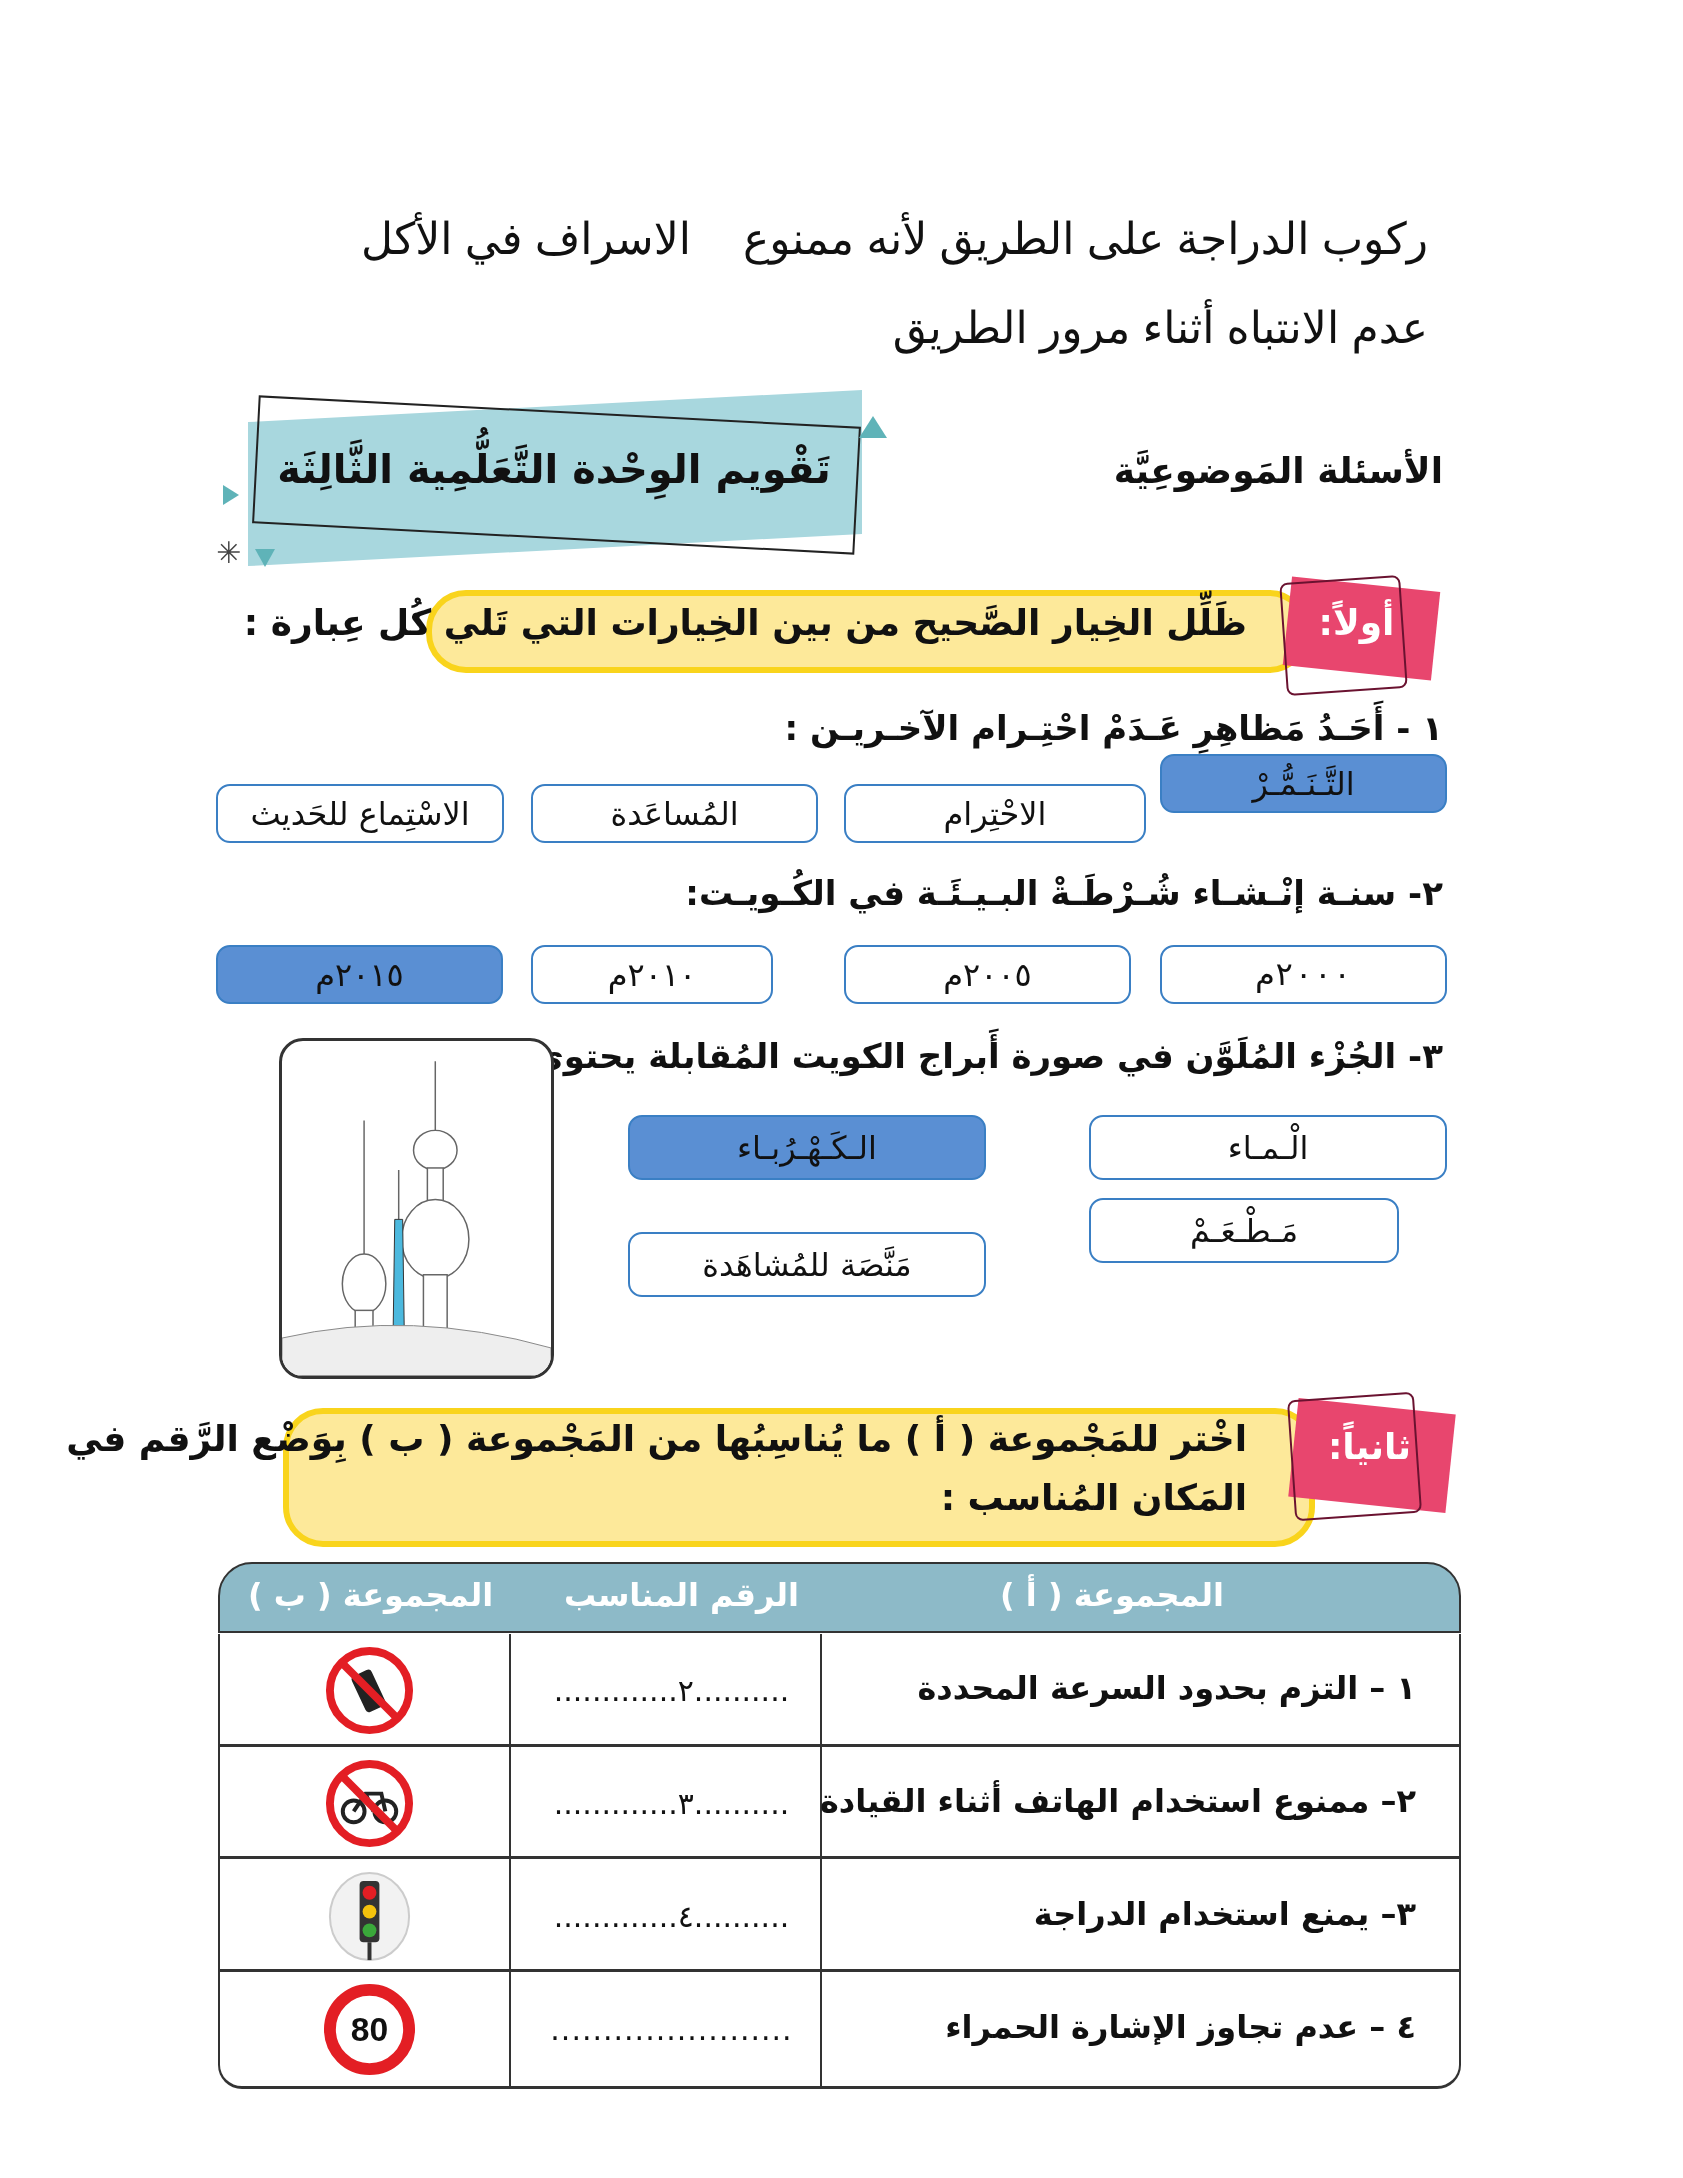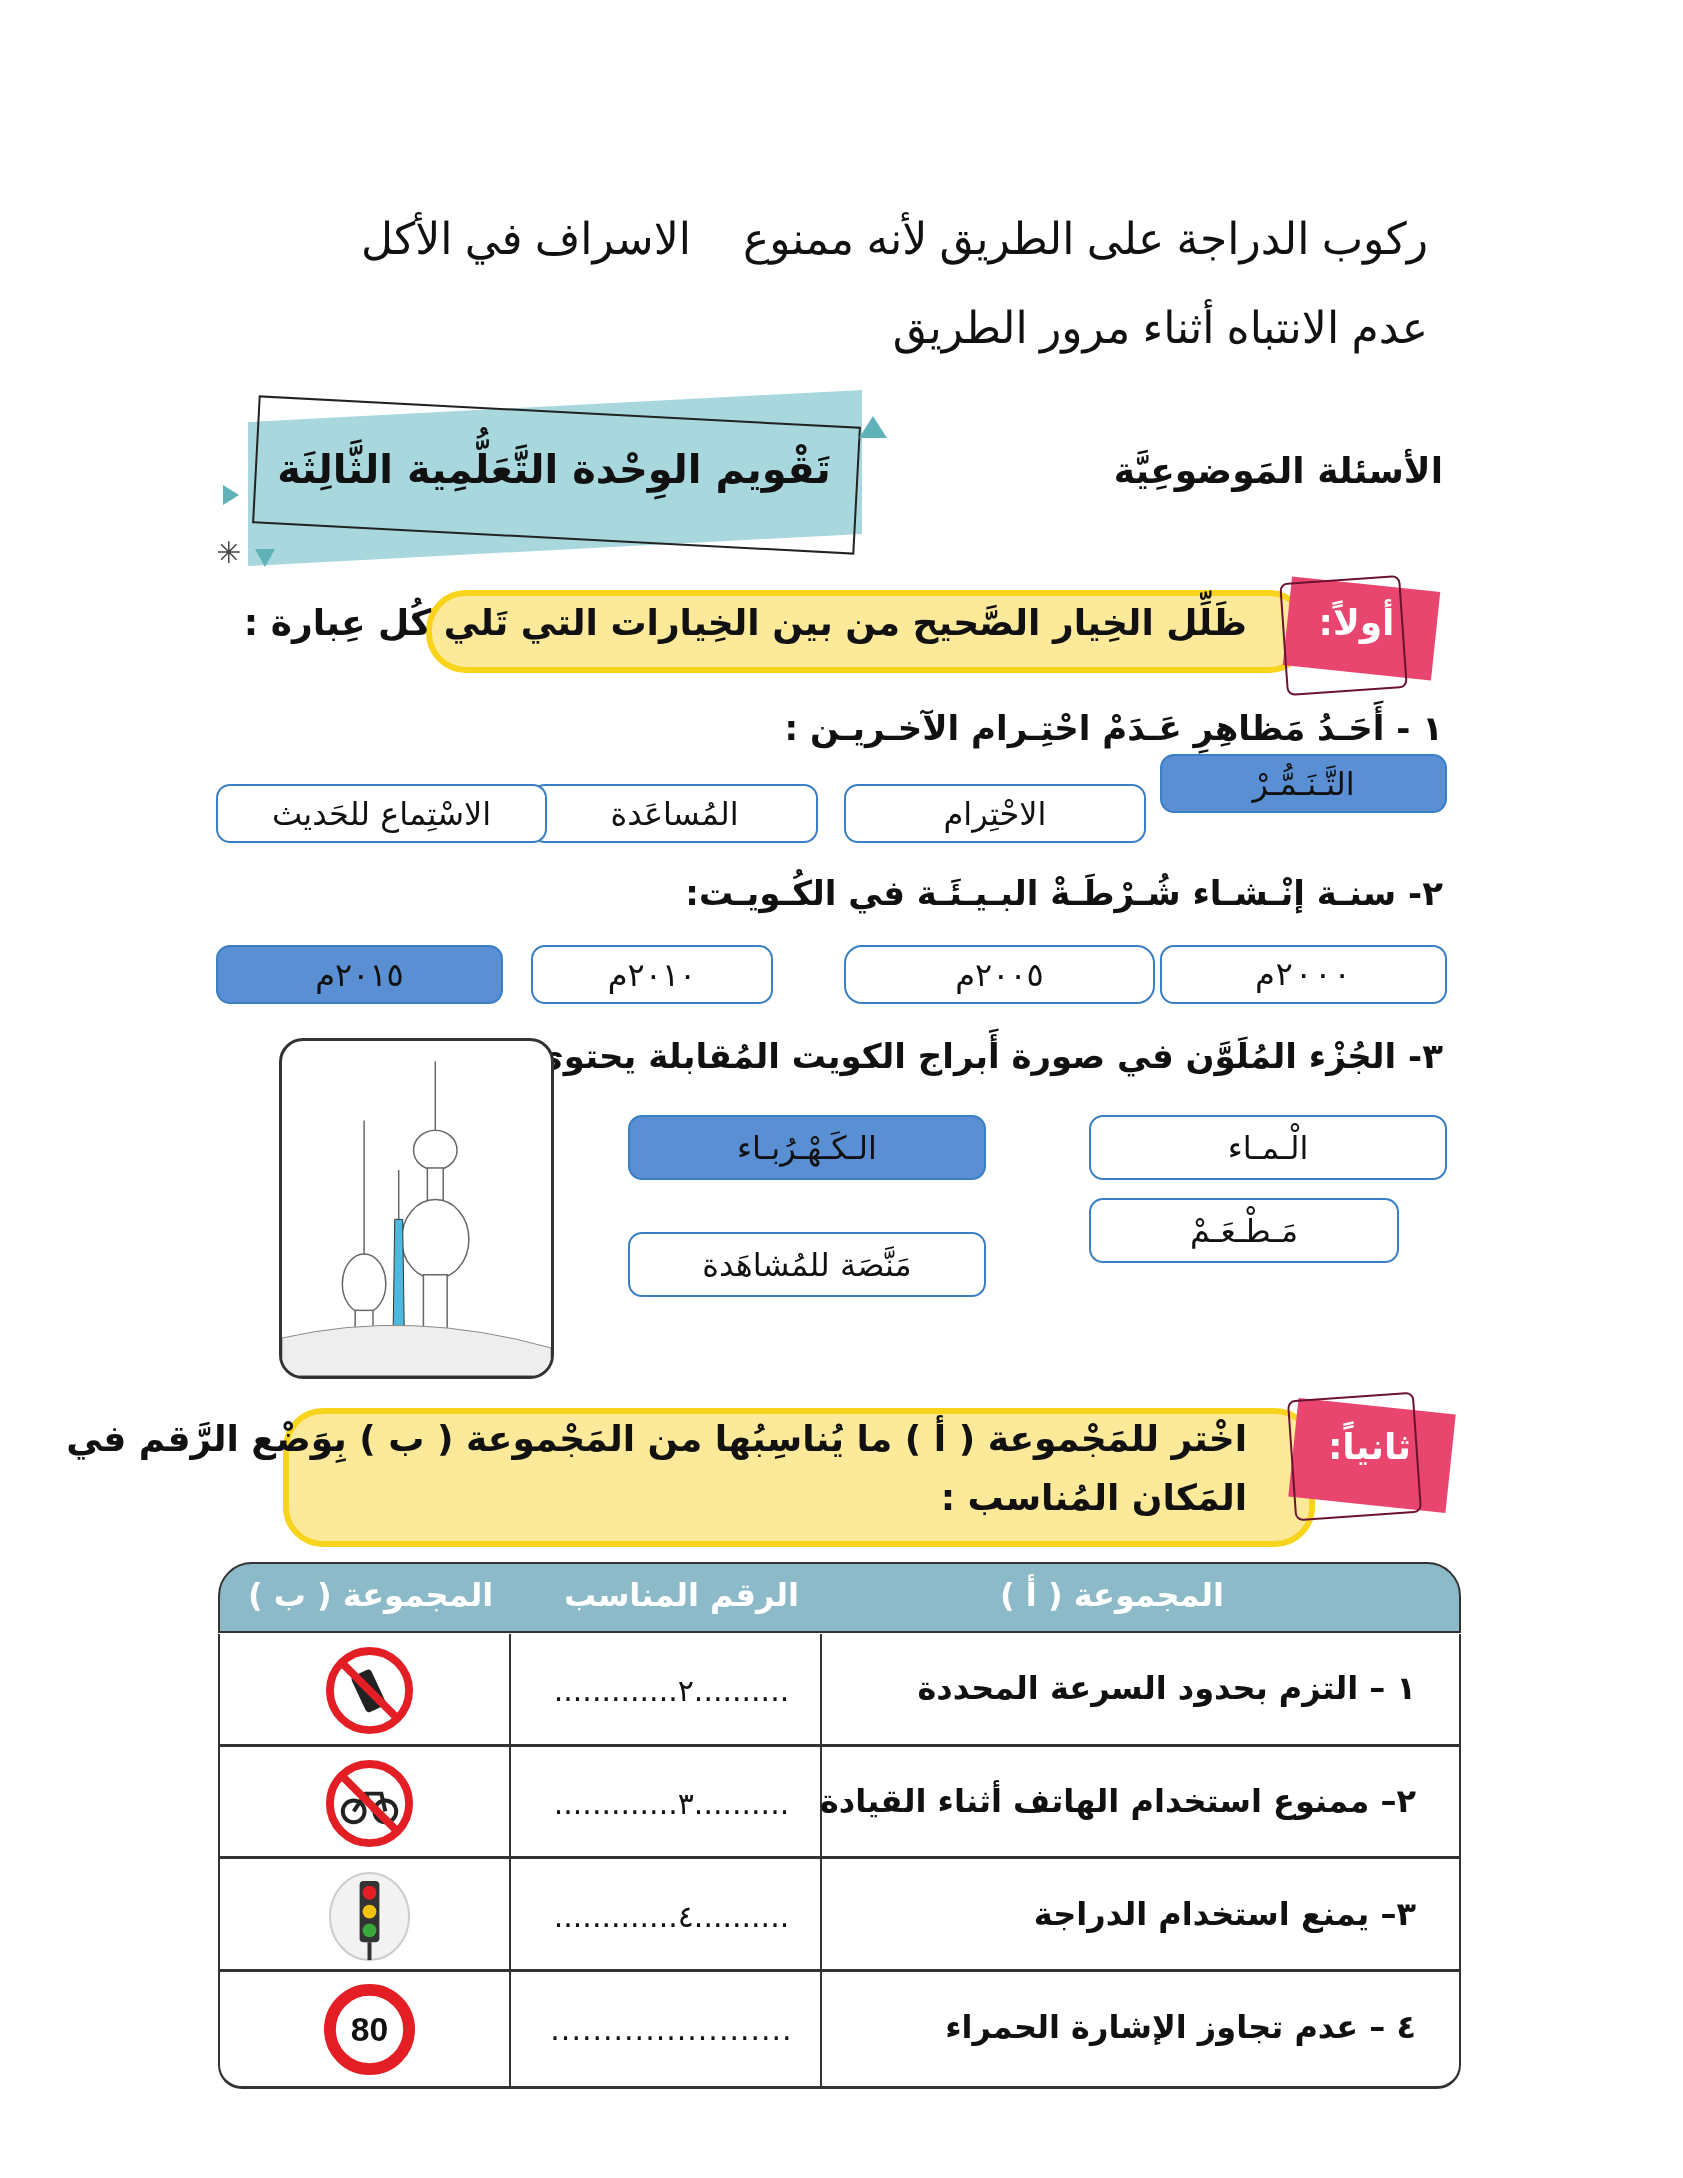--- a/index.html
+++ b/index.html
@@ -51,25 +51,25 @@
 <div class="pill" style="left:426px;top:590px;width:871px;height:71px;"></div>
 <div class="pill-text rtl" style="right:436px;top:602px;">ظَلِّل الخِيار الصَّحيح من بين الخِيارات التي تَلي كُل عِبارة :</div>
 <div class="ribbon" style="left:1287px;top:584px;width:149px;height:89px;"></div>
 <div class="ribbon-frame" style="left:1283px;top:579px;width:117px;height:109px;"></div>
 <div class="ribbon-text rtl" style="left:1297px;top:602px;width:119px;">أولاً:</div>
 
 <div class="q rtl" style="top:708px;">١ - أَحَـدُ مَظاهِرِ عَـدَمْ احْتِـرام الآخـريـن :</div>
 <div class="opt sel rtl" style="left:1160px;top:754px;width:287px;">التَّـنَـمُّـرْ</div>
 <div class="opt rtl" style="left:844px;top:784px;width:302px;">الاحْتِرام</div>
 <div class="opt rtl" style="left:531px;top:784px;width:287px;">المُساعَدة</div>
-<div class="opt rtl" style="left:216px;top:784px;width:331px;">الاسْتِماع للحَديث</div>
+<div class="opt rtl" style="left:216px;top:784px;width:288px;">الاسْتِماع للحَديث</div>
 
 <div class="q rtl" style="top:873px;">٢- سنـة إنْـشـاء شُـرْطَـةْ البـيـئَـة في الكُـويـت:</div>
 <div class="opt rtl" style="left:1160px;top:945px;width:287px;font-family:Liberation Mono, monospace;">٢٠٠٠م</div>
-<div class="opt rtl" style="left:844px;top:945px;width:311px;border-radius:18px;">٢٠٠٥م</div>
+<div class="opt rtl" style="left:844px;top:945px;width:287px;">٢٠٠٥م</div>
 <div class="opt rtl" style="left:531px;top:945px;width:242px;">٢٠١٠م</div>
 <div class="opt sel rtl" style="left:216px;top:945px;width:287px;">٢٠١٥م</div>
 
 <div class="q rtl" style="top:1036px;">٣- الجُزْء المُلَوَّن في صورة أَبراج الكويت المُقابلة يحتوي على :</div>
 <div class="opt rtl" style="left:1089px;top:1115px;width:358px;height:65px;">الْـمـاء</div>
 <div class="opt sel rtl" style="left:628px;top:1115px;width:358px;height:65px;">الـكَـهْـرُبـاء</div>
 <div class="opt rtl" style="left:1089px;top:1198px;width:310px;height:65px;">مَـطْـعَـمْ</div>
 <div class="opt rtl" style="left:628px;top:1198px;width:358px;height:65px;margin-top:34px;">مَنَّصَة للمُشاهَدة</div>
 
 <div class="towers">

